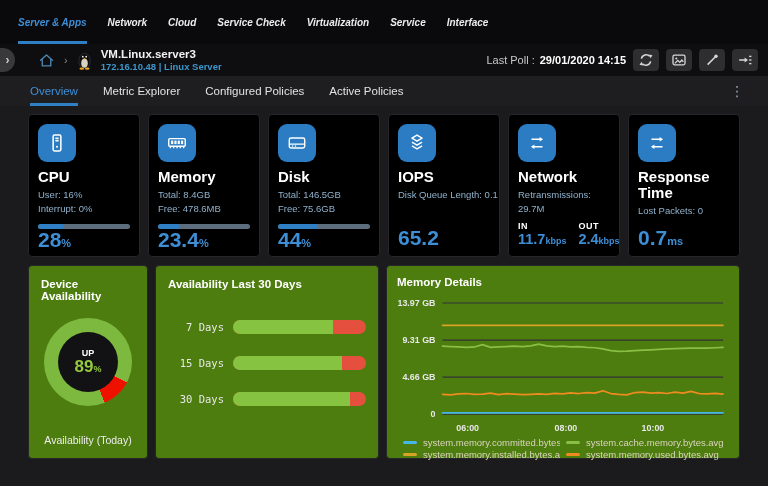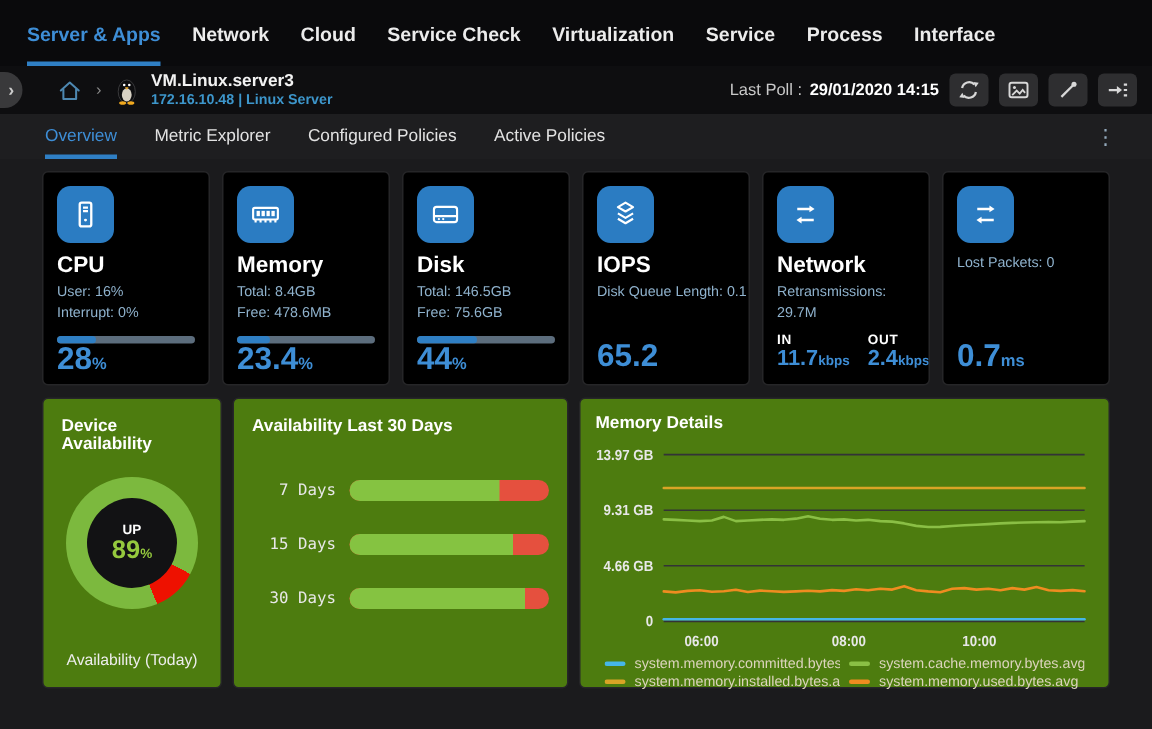--- a/index.html
+++ b/index.html
@@ -2,22 +2,22 @@
 <html><head>
 <meta charset="utf-8">
 <style>
   * { box-sizing: border-box; margin: 0; padding: 0; }
   html,body { width:768px; height:486px; overflow:hidden; background:#19191b;
     font-family:"Liberation Sans", sans-serif; -webkit-font-smoothing:antialiased; }
   [data-interactable="true"] { cursor:pointer; }
 
   
   .navbar { height:44px; background:#09090a; background:#0a0a0c; display:flex; align-items:stretch; padding-left:18px; }
-  .nav-item { display:flex; align-items:center; margin-right:21px; font-size:13px; font-weight:700;
-    color:#ececec; border-bottom:3px solid transparent; padding-top:3px; white-space:nowrap; }
+  .nav-item { display:flex; align-items:center; margin-right:21px; font-size:10px; font-weight:700;
+    color:#ececec; border-bottom:3px solid transparent; padding-top:3px; white-space:nowrap;font-style:italic; }
   .nav-item.active { color:#3e8ed6; border-bottom-color:#2f7fc4; }
 
   
   .toolbar { height:32px; background:#0e0e10; display:flex; align-items:center; position:relative; }
   .back-tab { position:absolute; left:0; top:4px; width:15px; height:24px; background:#39393b;
     border-radius:0 12px 12px 0; color:#cccccc; display:flex; align-items:center; justify-content:center;
     font-size:12px; font-weight:700; }
   .home-btn { margin-left:38px; display:flex; align-items:center; }
   .crumb-sep { color:#8a8a8a; margin:0 9px; font-size:11px; }
   .penguin { margin-right:9px; display:flex; align-items:center; }
@@ -86,21 +86,20 @@
 </head>
 <body>
 
 <div class="navbar" data-interactable="false">
   <div class="nav-item active" data-interactable="true">Server &amp; Apps</div>
   <div class="nav-item" data-interactable="true">Network</div>
   <div class="nav-item" data-interactable="true">Cloud</div>
   <div class="nav-item" data-interactable="true">Service Check</div>
   <div class="nav-item" data-interactable="true">Virtualization</div>
   <div class="nav-item" data-interactable="true">Service</div>
-  <div class="nav-item" data-interactable="true">Process</div>
   <div class="nav-item" data-interactable="true">Interface</div>
 </div>
 
 <div class="toolbar" data-interactable="false">
   <div class="back-tab" data-interactable="true">
     <span data-interactable="false">›</span>
   </div>
   <div class="home-btn" data-interactable="true">
     <svg width="17" height="17" viewBox="0 0 20 20" data-interactable="false">
       <g fill="none" stroke="#4d87b0" stroke-width="1.6" stroke-linecap="round" stroke-linejoin="round">
@@ -282,20 +281,21 @@
 
     <div class="card" data-interactable="true">
       <div class="card-icon" data-interactable="false">
         <svg width="22" height="22" viewBox="0 0 20 20">
           <path d="M5 6.6 h8" stroke="#ffffff" stroke-width="1.5" fill="none"></path>
           <path d="M12.4 4.5 L15.5 6.6 12.4 8.7 z" fill="#ffffff"></path>
           <path d="M15 13.4 h-8" stroke="#ffffff" stroke-width="1.5" fill="none"></path>
           <path d="M7.6 11.3 L4.5 13.4 7.6 15.5 z" fill="#ffffff"></path>
         </svg>
       </div>
+      <div class="card-title" data-interactable="false">Response Time</div>
       <div class="card-line" data-interactable="false">Lost Packets: 0</div>
       <div class="card-bottom">
         <div class="card-value" data-interactable="false"><span>0.7</span><span class="card-unit">ms</span></div>
       </div>
     </div>
   </div>
 
   <div class="panels" data-interactable="false">
 
     <div class="panel panel-availability" data-interactable="false">

